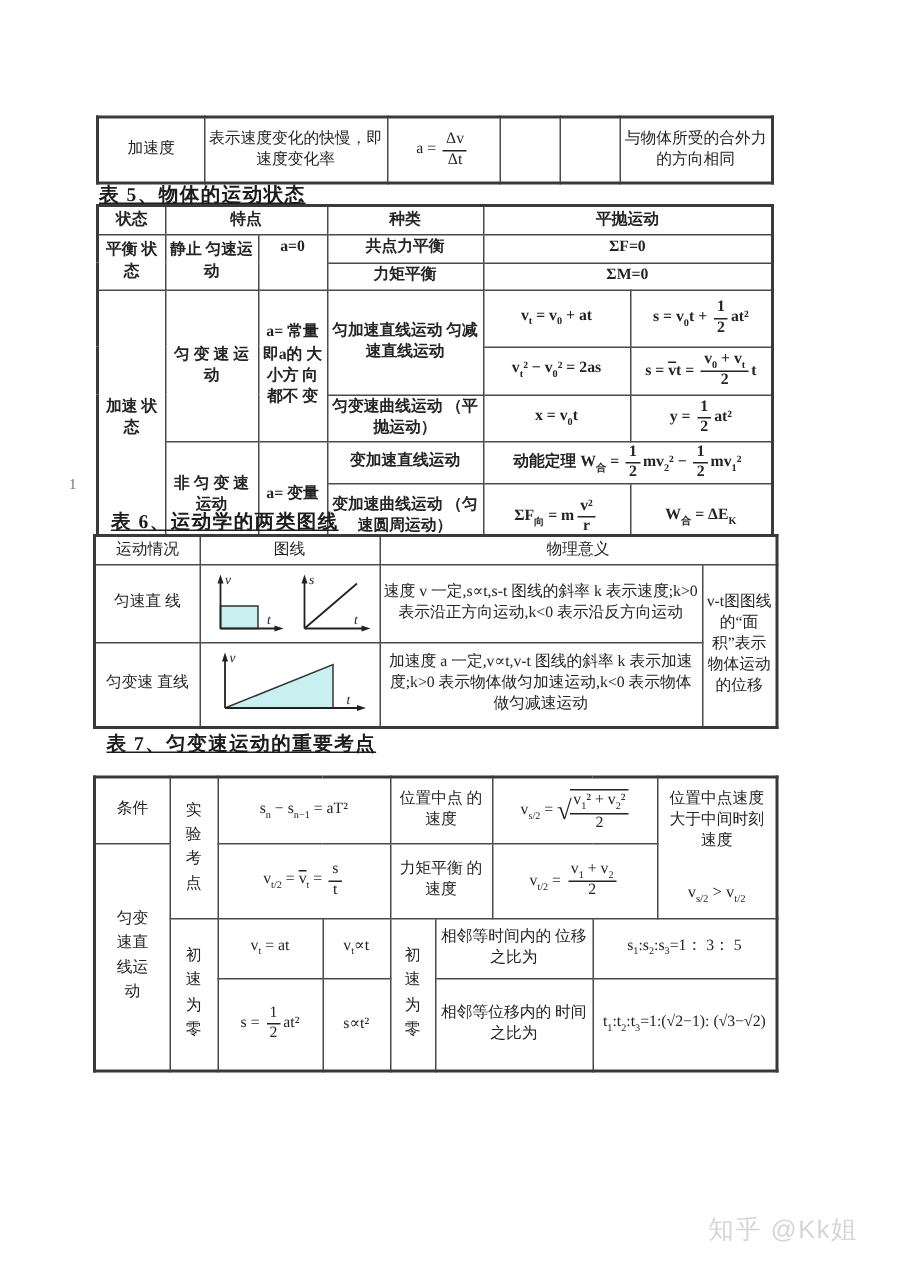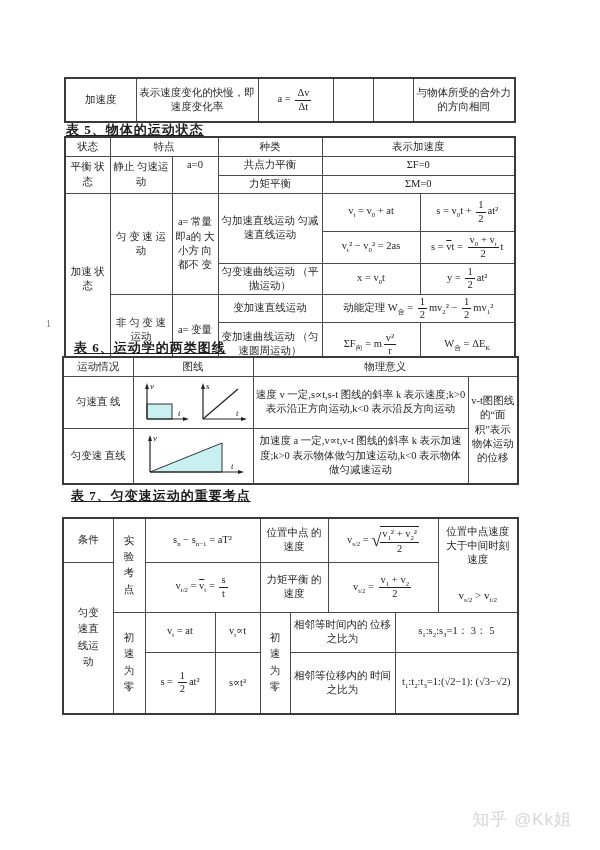--- a/index.html
+++ b/index.html
@@ -64,35 +64,35 @@
           </span></td>
     <td></td>
     <td></td>
     <td class="left small">与物体所受的合外力的方向相同</td>
   </tr>
 </tbody>
   </table>
 
 <div class="abs title" style="left:66px;top:121px;">表 5、物体的运动状态</div>
 
-<table class="tbl abs" style="left:64px;top:136px;width:450px;">
+<table class="tbl abs" style="left:64px;top:136px;width:450px;font-weight:bold;">
   <colgroup>
       <col style="width:45px">
       <col style="width:62px">
       <col style="width:46px">
       <col style="width:104px">
       <col style="width:98px">
       <col style="width:95px">
     </colgroup>
   <tbody>
       <tr style="height:19px;">
     <td>状态</td>
     <td colspan="2">特点</td>
     <td>种类</td>
-    <td colspan="2">表示加速度</td>
+    <td colspan="2">平抛运动</td>
   </tr>
   <tr style="height:19px;">
     <td rowspan="2">平衡 状态</td>
     <td rowspan="2">静止 匀速运动</td>
     <td rowspan="2" style="vertical-align:top;">a=0</td>
     <td>共点力平衡</td>
     <td colspan="2" class="fml">ΣF=0</td>
   </tr>
   <tr style="height:18px;">
     <td>力矩平衡</td>

